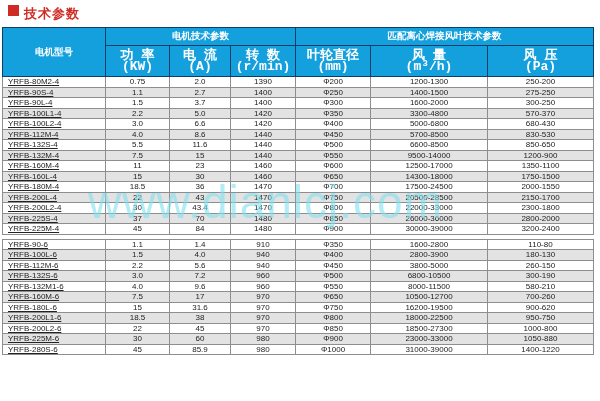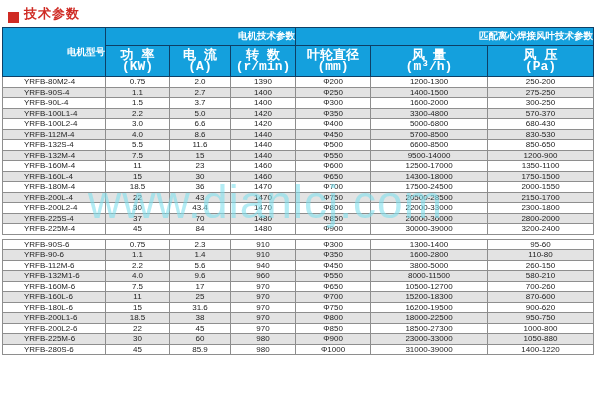--- a/index.html
+++ b/index.html
@@ -9,38 +9,38 @@
     --row-alt:#e3e3e3;
     --cell-border:#8e8e8e;
     --body-text:#222222;
     --watermark:rgba(128,224,236,0.6);
   }
   html,body{margin:0;padding:0;}
   body{
     width:600px;height:401px;position:relative;background:#ffffff;overflow:hidden;
     font-family:"Liberation Sans","DejaVu Sans",sans-serif;
   }
-  .title-row{position:absolute;left:8px;top:5px;display:flex;align-items:flex-end;gap:5px;}
+  .title-row{position:absolute;left:8px;top:5px;display:flex;align-items:flex-start;gap:5px;}
   .bullet{width:11px;height:11px;background:var(--title-red);display:inline-block;}
   .title-text{color:var(--title-red);font-weight:bold;font-size:13px;letter-spacing:1px;}
   .table-wrap{position:absolute;left:2px;top:27px;width:591px;}
   table{border-collapse:collapse;table-layout:fixed;width:591px;}
   th{
     background:var(--header-blue);color:#ffffff;border:1px solid var(--header-border);
     font-weight:bold;padding:0;text-align:center;
   }
-  tr.group-row th{height:17px;font-size:9.5px;text-align:right;}
+  tr.group-row th{height:17px;font-size:9.5px;}
   tr.sub-row th{height:30px;font-size:13px;line-height:11px;font-family:Liberation Mono, monospace;}
   td{
     border:1px solid var(--cell-border);font-size:8px;height:9.3px;line-height:9.5px;
     padding:0;text-align:center;color:var(--body-text);overflow:hidden;white-space:nowrap;
   }
   tbody tr:nth-child(odd) td{background:#ffffff;}
   tbody tr:nth-child(even) td{background:var(--row-alt);}
-  td.model{text-align:left;padding-left:21px;}
+  td.model{text-align:left;padding-left:5px;text-decoration:underline;}
   .gap{height:4px;}
   .watermark{
     position:absolute;left:88px;top:176px;z-index:5;pointer-events:none;
     font-size:46px;line-height:52px;color:var(--watermark);letter-spacing:1px;
   }
 </style>
 </head>
 <body>
 
 <div class="title-row">
@@ -236,74 +236,74 @@
       <col style="width:103px">
         <col style="width:64px">
         <col style="width:61px">
       <col style="width:65px">
         <col style="width:75px">
         <col style="width:117px">
       <col style="width:106px">
     </colgroup>
     <tbody>
         <tr>
-          <td class="model">YRFB-90S-6</td>
-          <td>0.75</td>
-          <td>2.3</td>
-          <td>910</td>
-          <td>Φ300</td>
-          <td>1300-1400</td>
-          <td>95-60</td>
-        </tr>
-        <tr>
           <td class="model">YRFB-90-6</td>
           <td>1.1</td>
           <td>1.4</td>
           <td>910</td>
           <td>Φ350</td>
           <td>1600-2800</td>
           <td>110-80</td>
         </tr>
         <tr>
+          <td class="model">YRFB-100L-6</td>
+          <td>1.5</td>
+          <td>4.0</td>
+          <td>940</td>
+          <td>Φ400</td>
+          <td>2800-3900</td>
+          <td>180-130</td>
+        </tr>
+        <tr>
           <td class="model">YRFB-112M-6</td>
           <td>2.2</td>
           <td>5.6</td>
           <td>940</td>
           <td>Φ450</td>
           <td>3800-5000</td>
           <td>260-150</td>
         </tr>
         <tr>
+          <td class="model">YRFB-132S-6</td>
+          <td>3.0</td>
+          <td>7.2</td>
+          <td>960</td>
+          <td>Φ500</td>
+          <td>6800-10500</td>
+          <td>300-190</td>
+        </tr>
+        <tr>
           <td class="model">YRFB-132M1-6</td>
           <td>4.0</td>
           <td>9.6</td>
           <td>960</td>
           <td>Φ550</td>
           <td>8000-11500</td>
           <td>580-210</td>
         </tr>
         <tr>
           <td class="model">YRFB-160M-6</td>
           <td>7.5</td>
           <td>17</td>
           <td>970</td>
           <td>Φ650</td>
           <td>10500-12700</td>
           <td>700-260</td>
         </tr>
         <tr>
-          <td class="model">YRFB-160L-6</td>
-          <td>11</td>
-          <td>25</td>
-          <td>970</td>
-          <td>Φ700</td>
-          <td>15200-18300</td>
-          <td>870-600</td>
-        </tr>
-        <tr>
           <td class="model">YRFB-180L-6</td>
           <td>15</td>
           <td>31.6</td>
           <td>970</td>
           <td>Φ750</td>
           <td>16200-19500</td>
           <td>900-620</td>
         </tr>
         <tr>
           <td class="model">YRFB-200L1-6</td>

